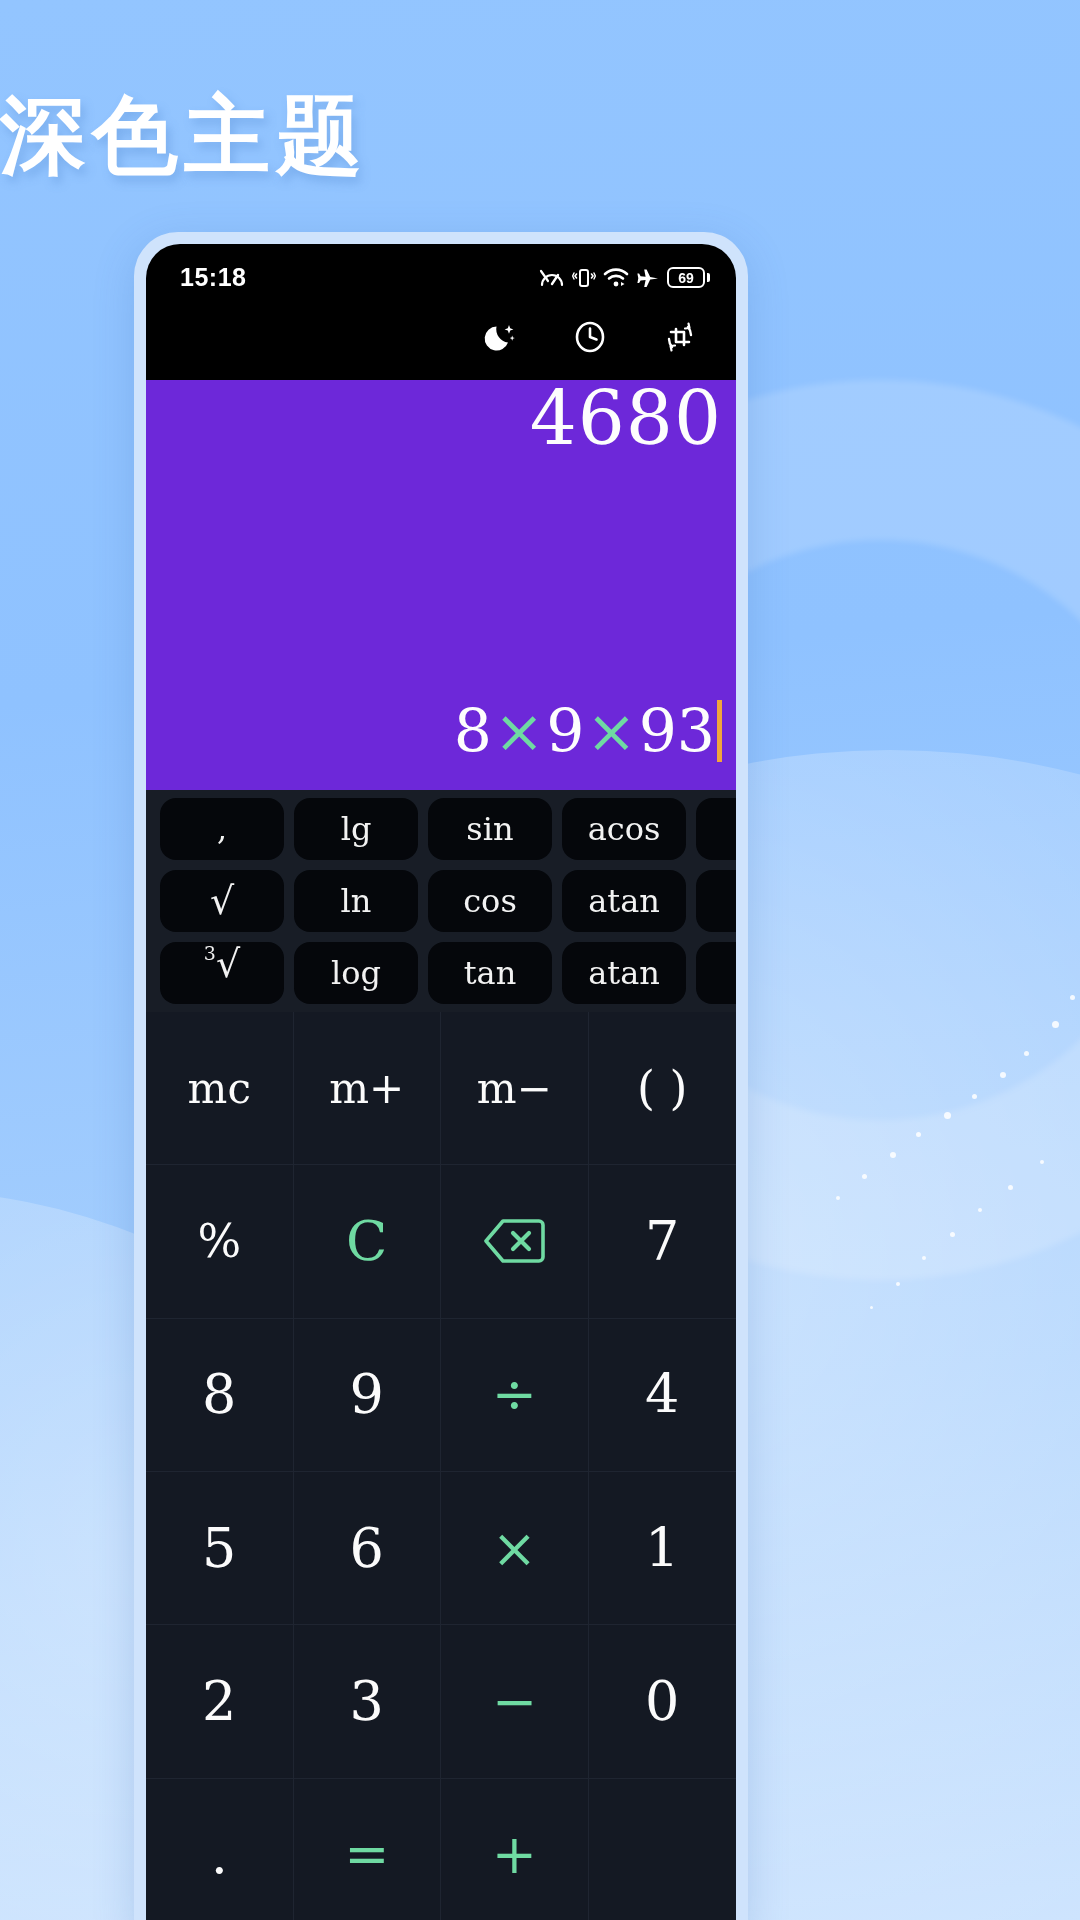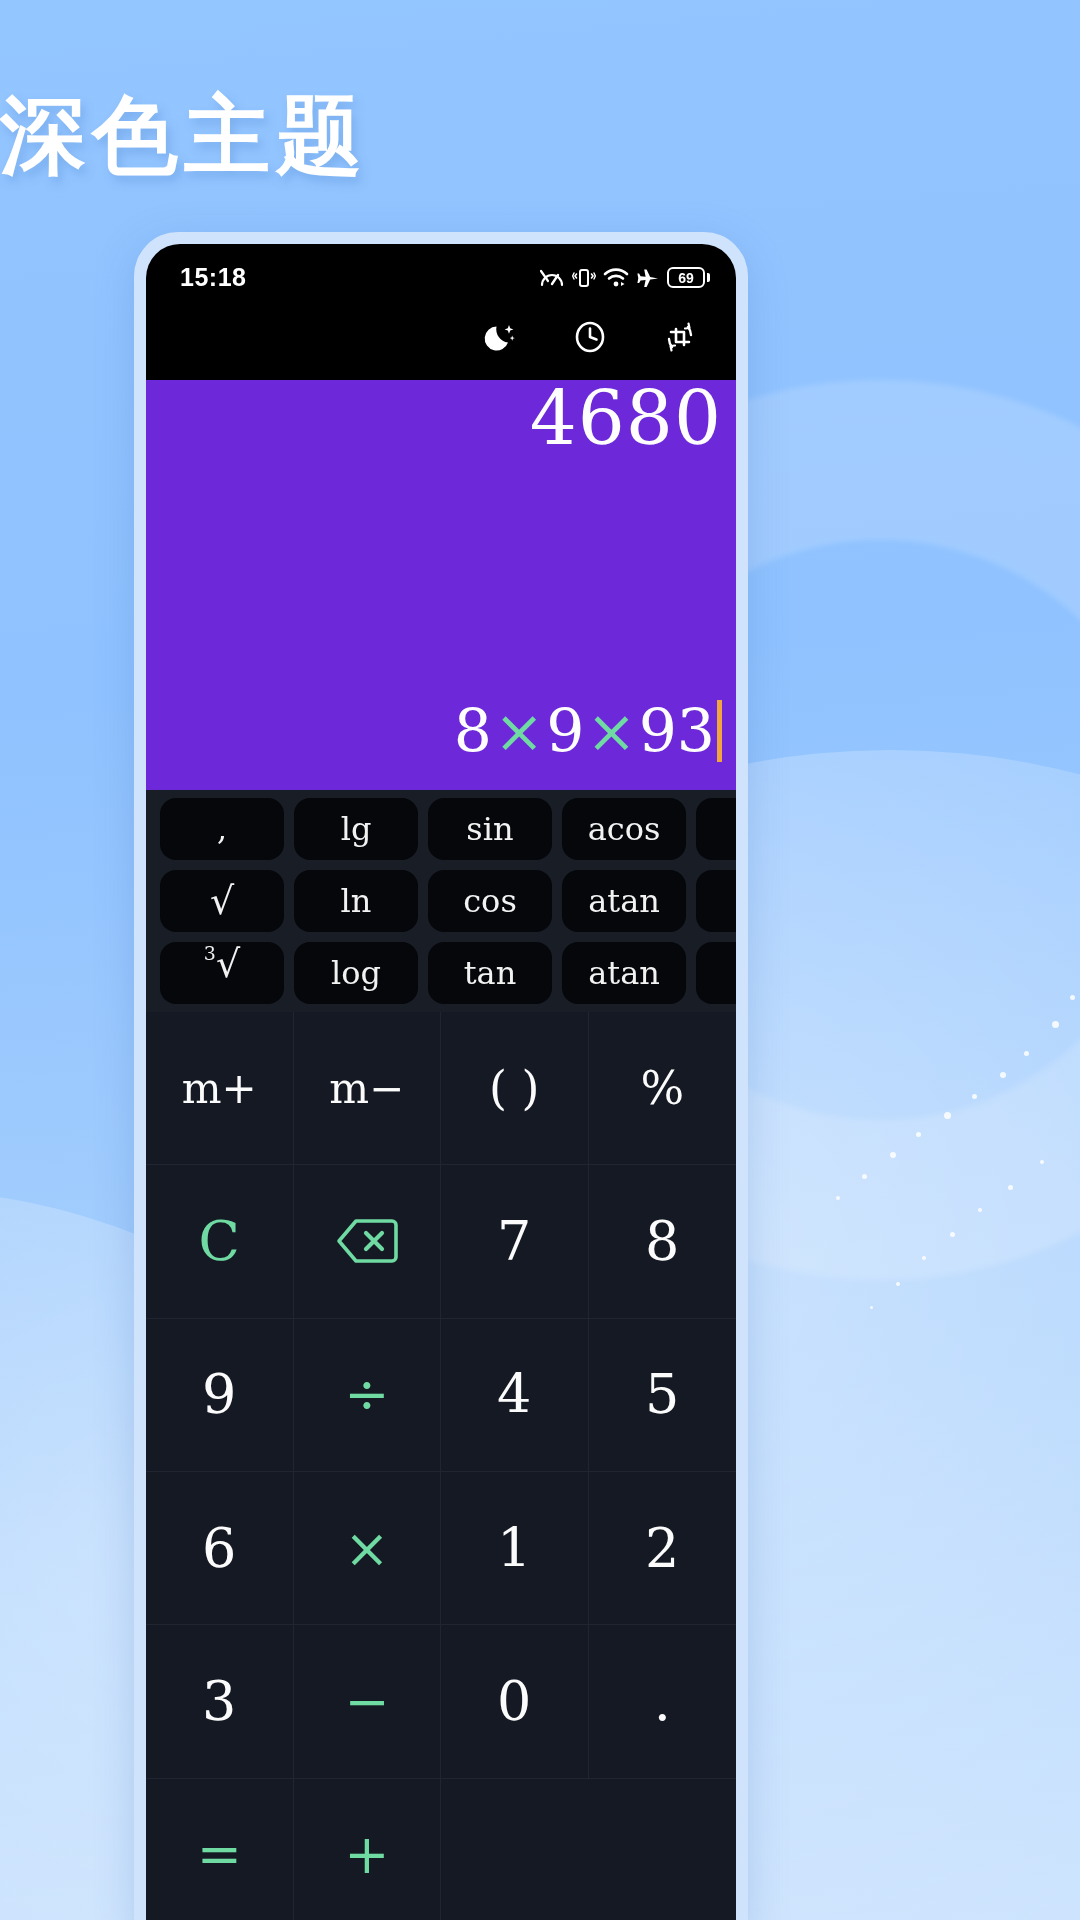--- a/index.html
+++ b/index.html
@@ -365,20 +365,21 @@
         <div class="sci-row">
           <div class="sci-key cbrt"><sup>3</sup>√</div>
           <div class="sci-key">log</div>
           <div class="sci-key">tan</div>
           <div class="sci-key">atan</div>
           <div class="sci-key cut"></div>
         </div>
       </div>
 
     <div class="keypad" id="keypad">
+        <div class="key mem">mc</div>
         <div class="key mem">m+</div>
         <div class="key mem">m−</div>
         <div class="key small">( )</div>
         <div class="key small">%</div>
         <div class="key accent">C</div>
         <div class="key">
           <svg width="62" height="48" viewBox="0 0 62 48" fill="none">
             <path d="M20 4 H56 A4 4 0 0 1 60 8 V40 A4 4 0 0 1 56 44 H20 L3 24 Z" stroke="#6fdaa2" stroke-width="3.6" stroke-linejoin="round" fill="none"></path>
             <path d="M30 16 L46 32 M46 16 L30 32" stroke="#6fdaa2" stroke-width="4.2" stroke-linecap="round"></path>
           </svg>

